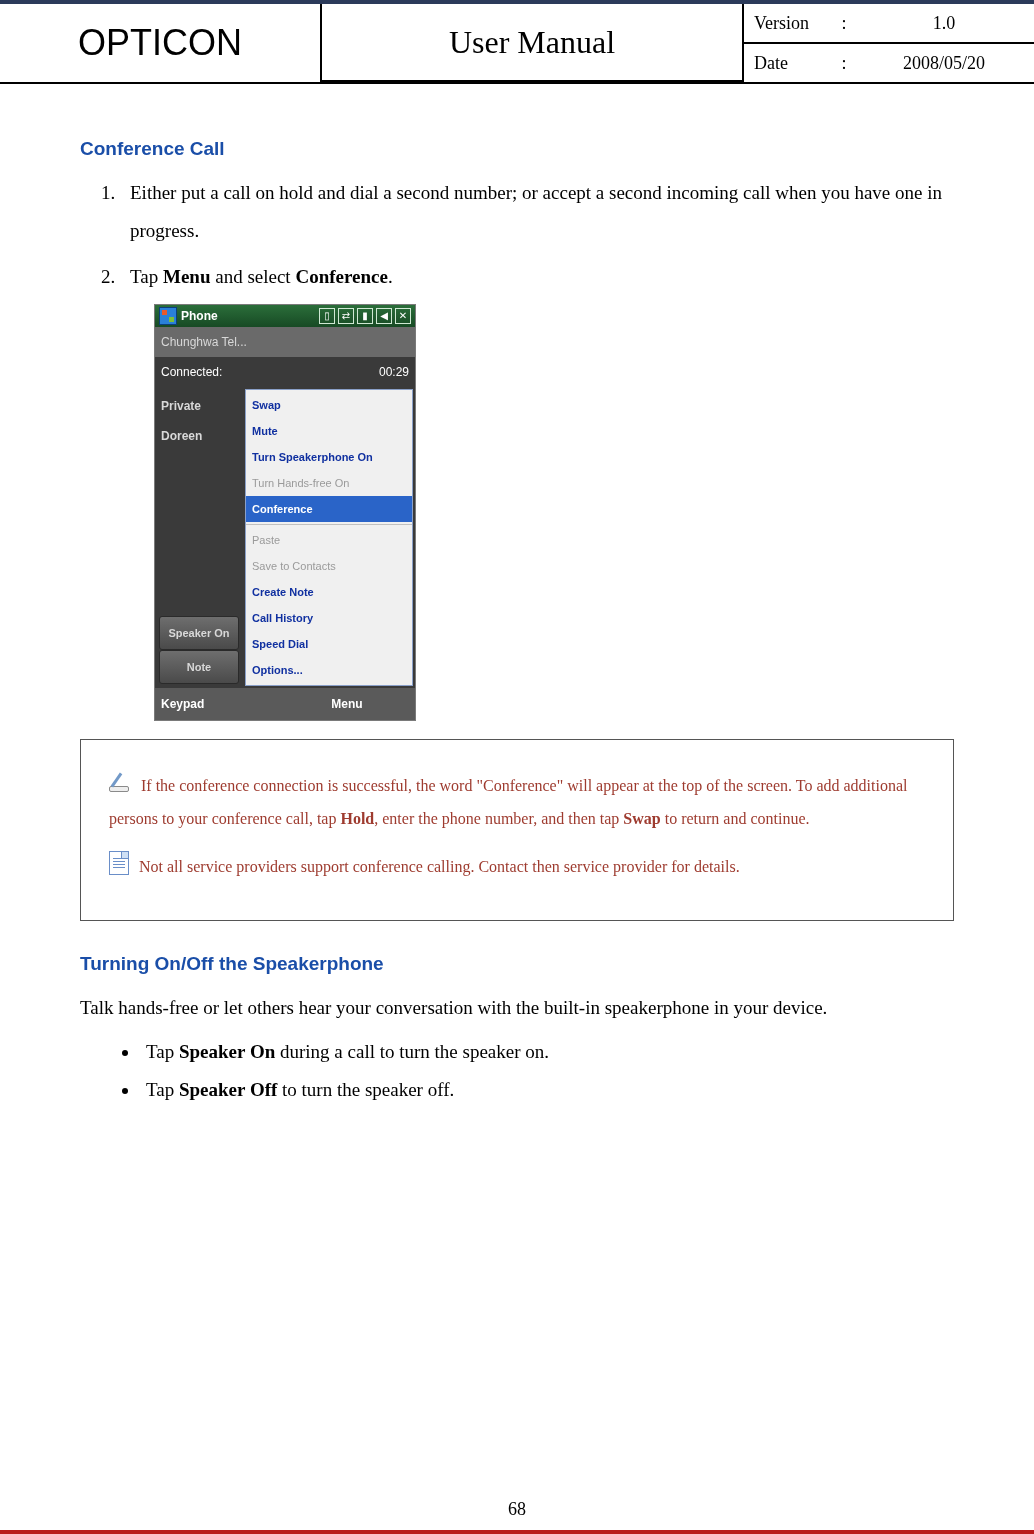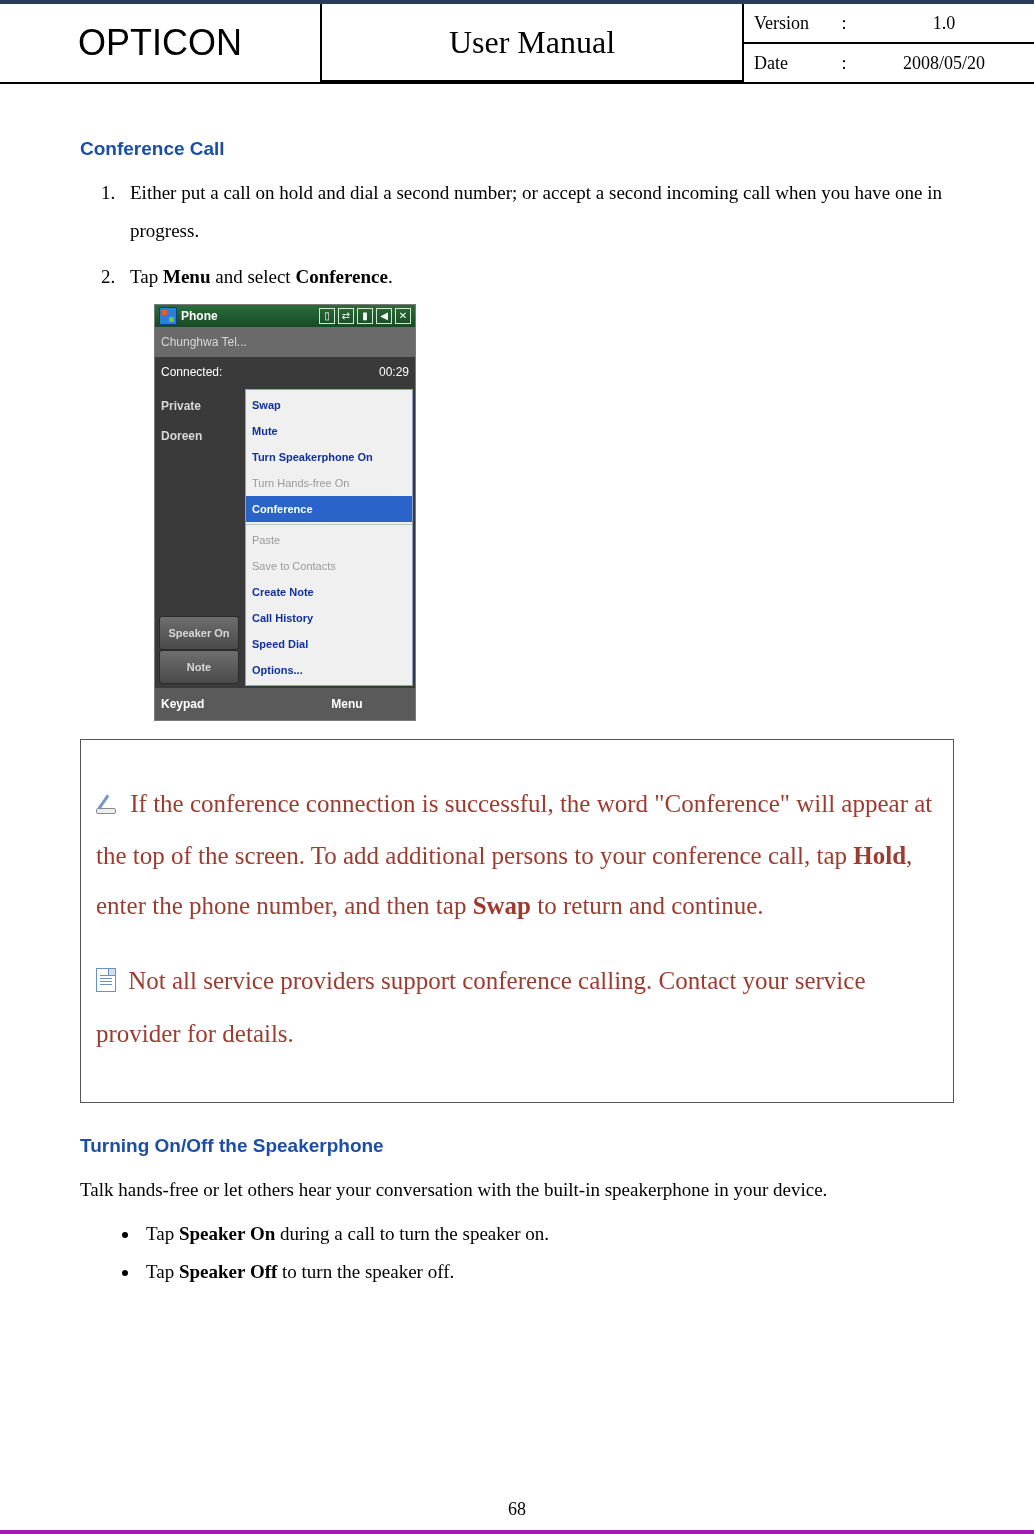--- a/index.html
+++ b/index.html
@@ -1,16 +1,16 @@
 <!DOCTYPE html>
 <html><head>
 <meta charset="utf-8">
 <style>
 html,body{margin:0;padding:0;background:#fff;font-family:"Times New Roman",serif;color:#000}
-.page{width:1034px;height:1534px;margin:0 auto;position:relative;box-sizing:border-box;border-top:4px solid #2b3a5a;border-bottom:4px solid #a21caf}
+.page{width:1034px;height:1534px;margin:0 auto;position:relative;box-sizing:border-box;border-top:4px solid #2b3a5a;border-bottom:4px solid #b91c1c}
 
 .hdr{display:flex;align-items:stretch;border-bottom:2px solid #000;height:78px}
 .hdr .brand{width:320px;display:flex;align-items:center;justify-content:center;font-size:36px;font-family:Arial,sans-serif;border-right:2px solid #000}
 .hdr .mid{flex:1;display:flex;flex-direction:row;border-right:2px solid #000}
 .hdr .mid .title{flex:1;display:flex;align-items:center;justify-content:center;font-size:32px;border-bottom:2px solid #000}
 .hdr .mid .sub{flex:1;display:flex;align-items:center;justify-content:center;font-size:22px}
 .hdr .meta{width:290px;display:flex;flex-direction:column;font-family:Liberation Serif, serif;font-size:18px}
 .hdr .meta .row{flex:1;display:flex;align-items:center;padding-left:10px}
 .hdr .meta .row+.row{border-top:2px solid #000}
 .hdr .meta .lbl{width:80px}
@@ -41,21 +41,21 @@
 .shot .side .lbl{padding:3px 2px}
 .shot .menu{flex:1;background:#f0f0f0;color:#1030a0;border:1px solid #8aa0c8;margin:2px;padding:2px 0;font-weight:bold;font-size:11px}
 .shot .menu .mi{padding:2px 6px}
 .shot .menu .mi.dis{color:#9a9a9a;font-weight:normal}
 .shot .menu .mi.sel{background:#2a64c8;color:#fff}
 .shot .menu .sep{height:1px;background:#c0c0c0;margin:2px 0}
 .shot .foot{display:flex;background:#5a5a5a;padding:4px 6px;font-weight:bold}
 .shot .foot span:first-child{flex:1}
 .shot .foot span:last-child{flex:1;text-align:center}
 
-.note{border:1px solid #555;padding:14px 16px 18px 15px;margin:0 0 24px 0;color:#9e3b2f;font-size:25px;line-height:2}
+.note{border:1px solid #555;padding:14px 16px 18px 28px;margin:0 0 24px 0;color:#9e3b2f;font-size:16px;line-height:2}
 .note .iwrap{display:inline-block;vertical-align:middle;margin-right:6px}
 .pen{display:inline-block;width:22px;height:20px;position:relative}
 .pen::before{content:"";position:absolute;left:0;bottom:0;width:18px;height:4px;border:1px solid #8a8a8a;border-radius:2px;background:#eee}
 .pen::after{content:"";position:absolute;left:6px;top:0;width:3px;height:16px;background:#7299c8;transform:rotate(35deg)}
 .pageic{display:inline-block;width:18px;height:22px;border:1px solid #6a8ec8;background:#fff;position:relative}
 .pageic::before{content:"";position:absolute;right:0;top:0;width:6px;height:6px;background:#cfe0f5;border-left:1px solid #6a8ec8;border-bottom:1px solid #6a8ec8}
 .pageic::after{content:"";position:absolute;left:3px;top:6px;right:3px;height:1px;background:#6a8ec8;box-shadow:0 3px 0 #6a8ec8,0 6px 0 #6a8ec8,0 9px 0 #6a8ec8}
 .note b.blue{font-weight:bold}
 
 .pnum{position:absolute;bottom:10px;left:0;right:0;text-align:center;font-size:18px}
@@ -139,21 +139,21 @@
         <span>Keypad</span>
         <span>Menu</span>
       </div>
     </div>
 
     <div class="note">
       <p>
         <span class="iwrap"><span class="pen"></span></span><span> If the conference connection is successful, the word "Conference" will appear at the top of the screen. To add additional persons to your conference call, tap </span><b class="blue">Hold</b><span>, enter the phone number, and then tap </span><b class="blue">Swap</b><span> to return and continue.</span>
       </p>
       <p>
-        <span class="iwrap"><span class="pageic"></span></span><span> Not all service providers support conference calling. Contact your service provider for details.</span>
+        <span class="iwrap"><span class="pageic"></span></span><span> Not all service providers support conference calling. Contact then service provider for details.</span>
       </p>
     </div>
 
     <h2>Turning On/Off the Speakerphone</h2>
     <p style="margin:0 0 6px 0">Talk hands-free or let others hear your conversation with the built-in speakerphone in your device.</p>
     <ul class="dots">
       <li>
         <span>Tap </span><b>Speaker On</b><span> during a call to turn the speaker on.</span>
       </li>
       <li>

